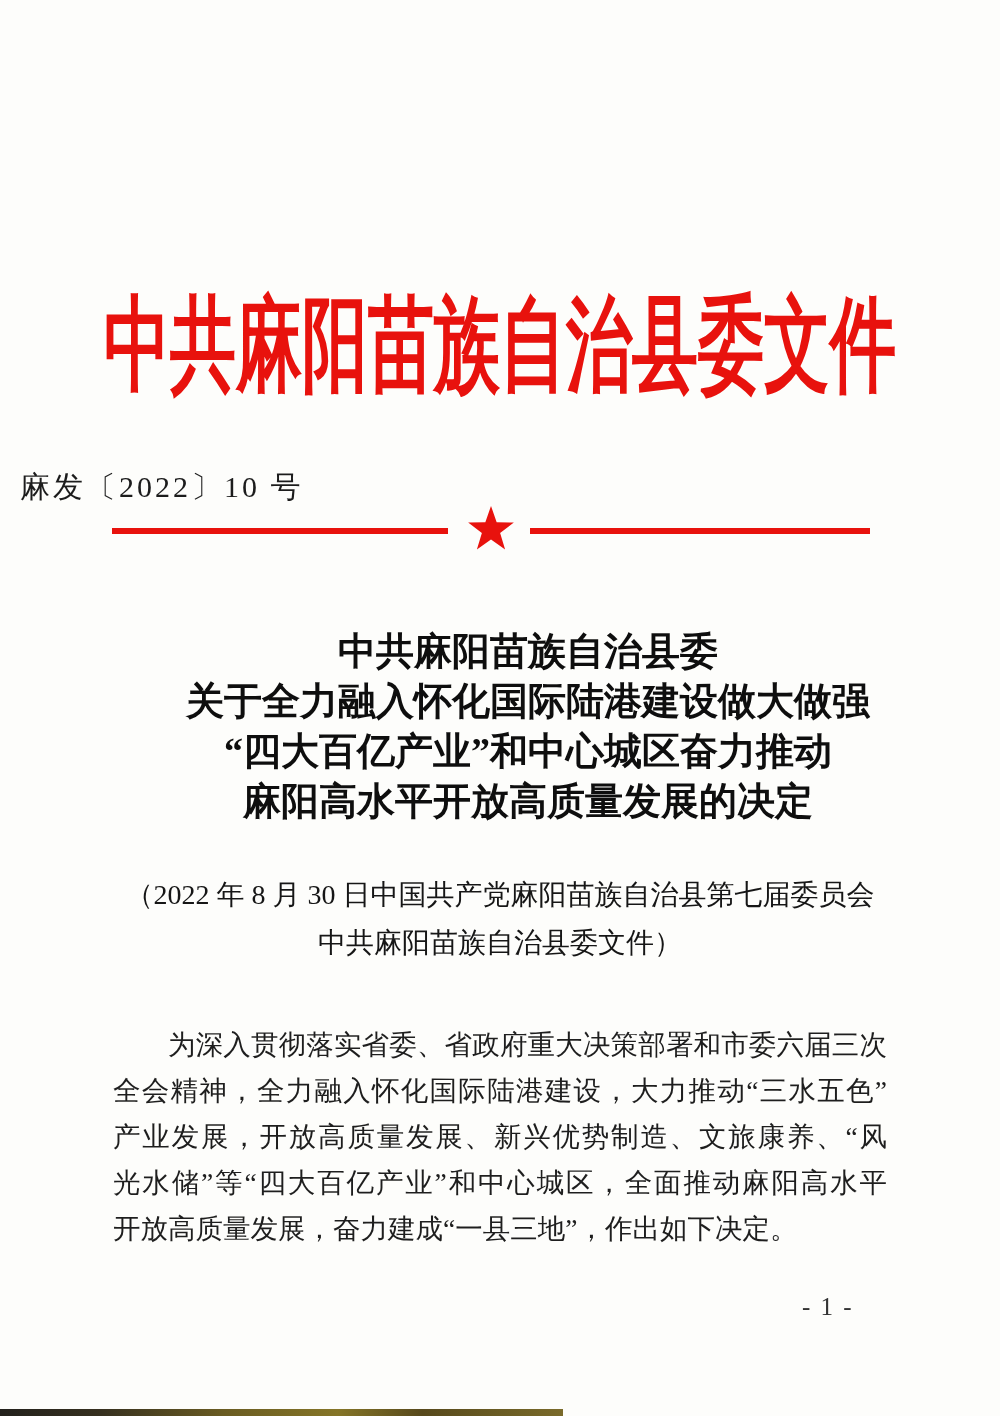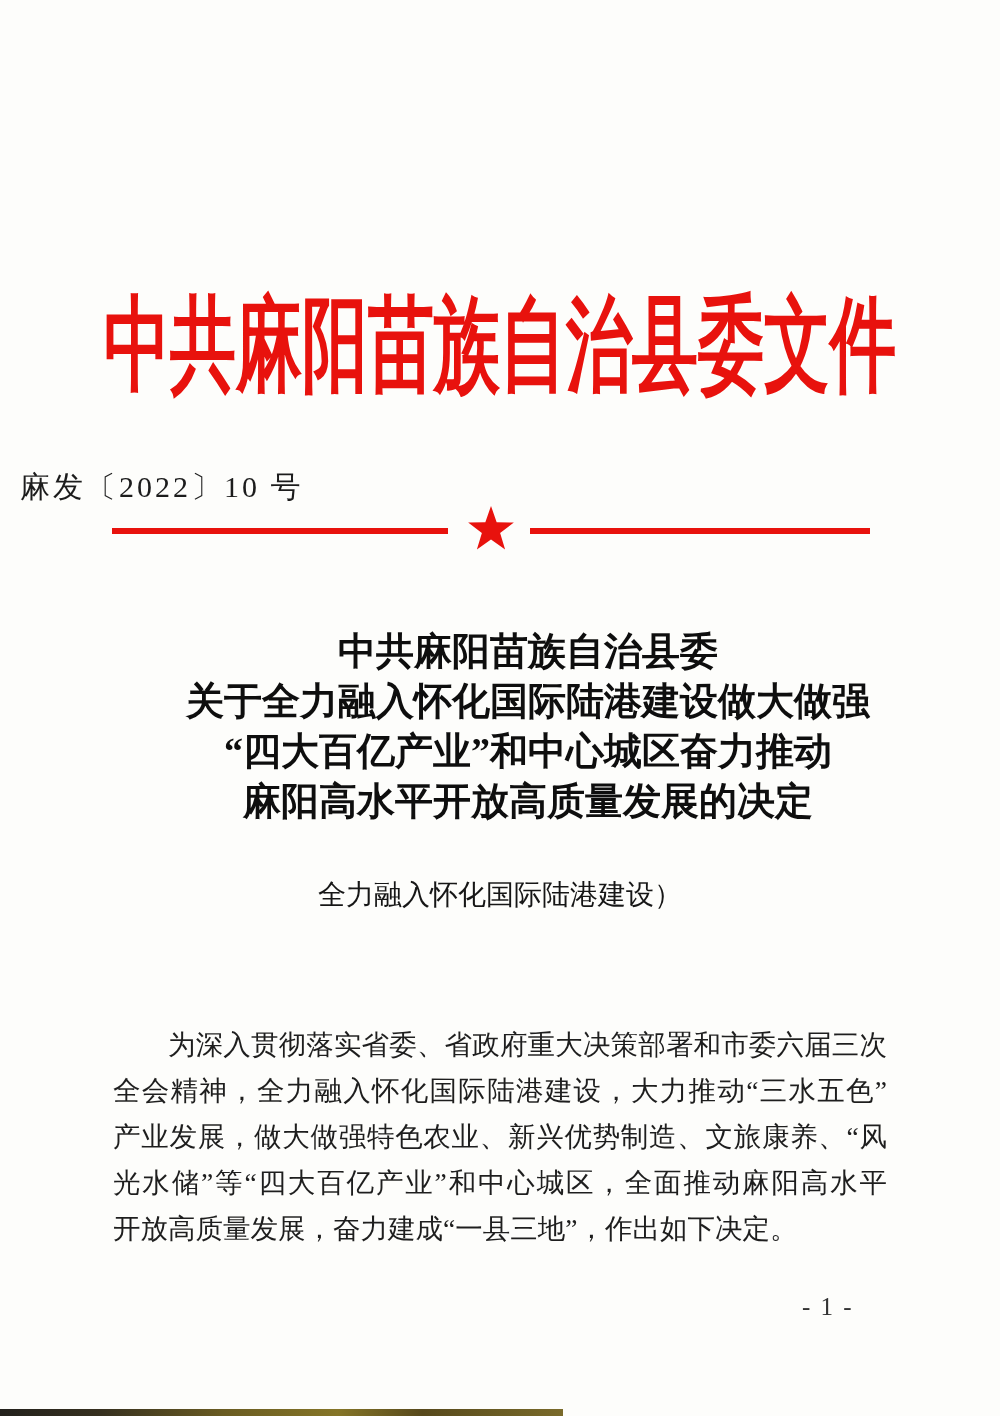--- a/index.html
+++ b/index.html
@@ -130,27 +130,28 @@
   <div class="rule rule-right"></div>
 
   <div class="doc-title">
     <div>中共麻阳苗族自治县委</div>
     <div>关于全力融入怀化国际陆港建设做大做强</div>
     <div>“四大百亿产业”和中心城区奋力推动</div>
     <div>麻阳高水平开放高质量发展的决定</div>
   </div>
 
   <div class="meeting-note">
-    <div>全力融入怀化国际陆港建设）</div>
+    <div>（2022 年 8 月 30 日中国共产党麻阳苗族自治县第七届委员会</div>
+    <div>中共麻阳苗族自治县委文件）</div>
   </div>
 
   <div class="body-text">
     <div class="body-line first">为深入贯彻落实省委、省政府重大决策部署和市委六届三次</div>
     <div class="body-line">全会精神，全力融入怀化国际陆港建设，大力推动“三水五色”</div>
-    <div class="body-line">产业发展，做大做强特色农业、新兴优势制造、文旅康养、“风</div>
+    <div class="body-line">产业发展，开放高质量发展、新兴优势制造、文旅康养、“风</div>
     <div class="body-line">光水储”等“四大百亿产业”和中心城区，全面推动麻阳高水平</div>
     <div class="body-line last">开放高质量发展，奋力建成“一县三地”，作出如下决定。</div>
   </div>
 
   <div class="page-number">- 1 -</div>
 
   <div class="scan-edge"></div>
 
 </div>
 

